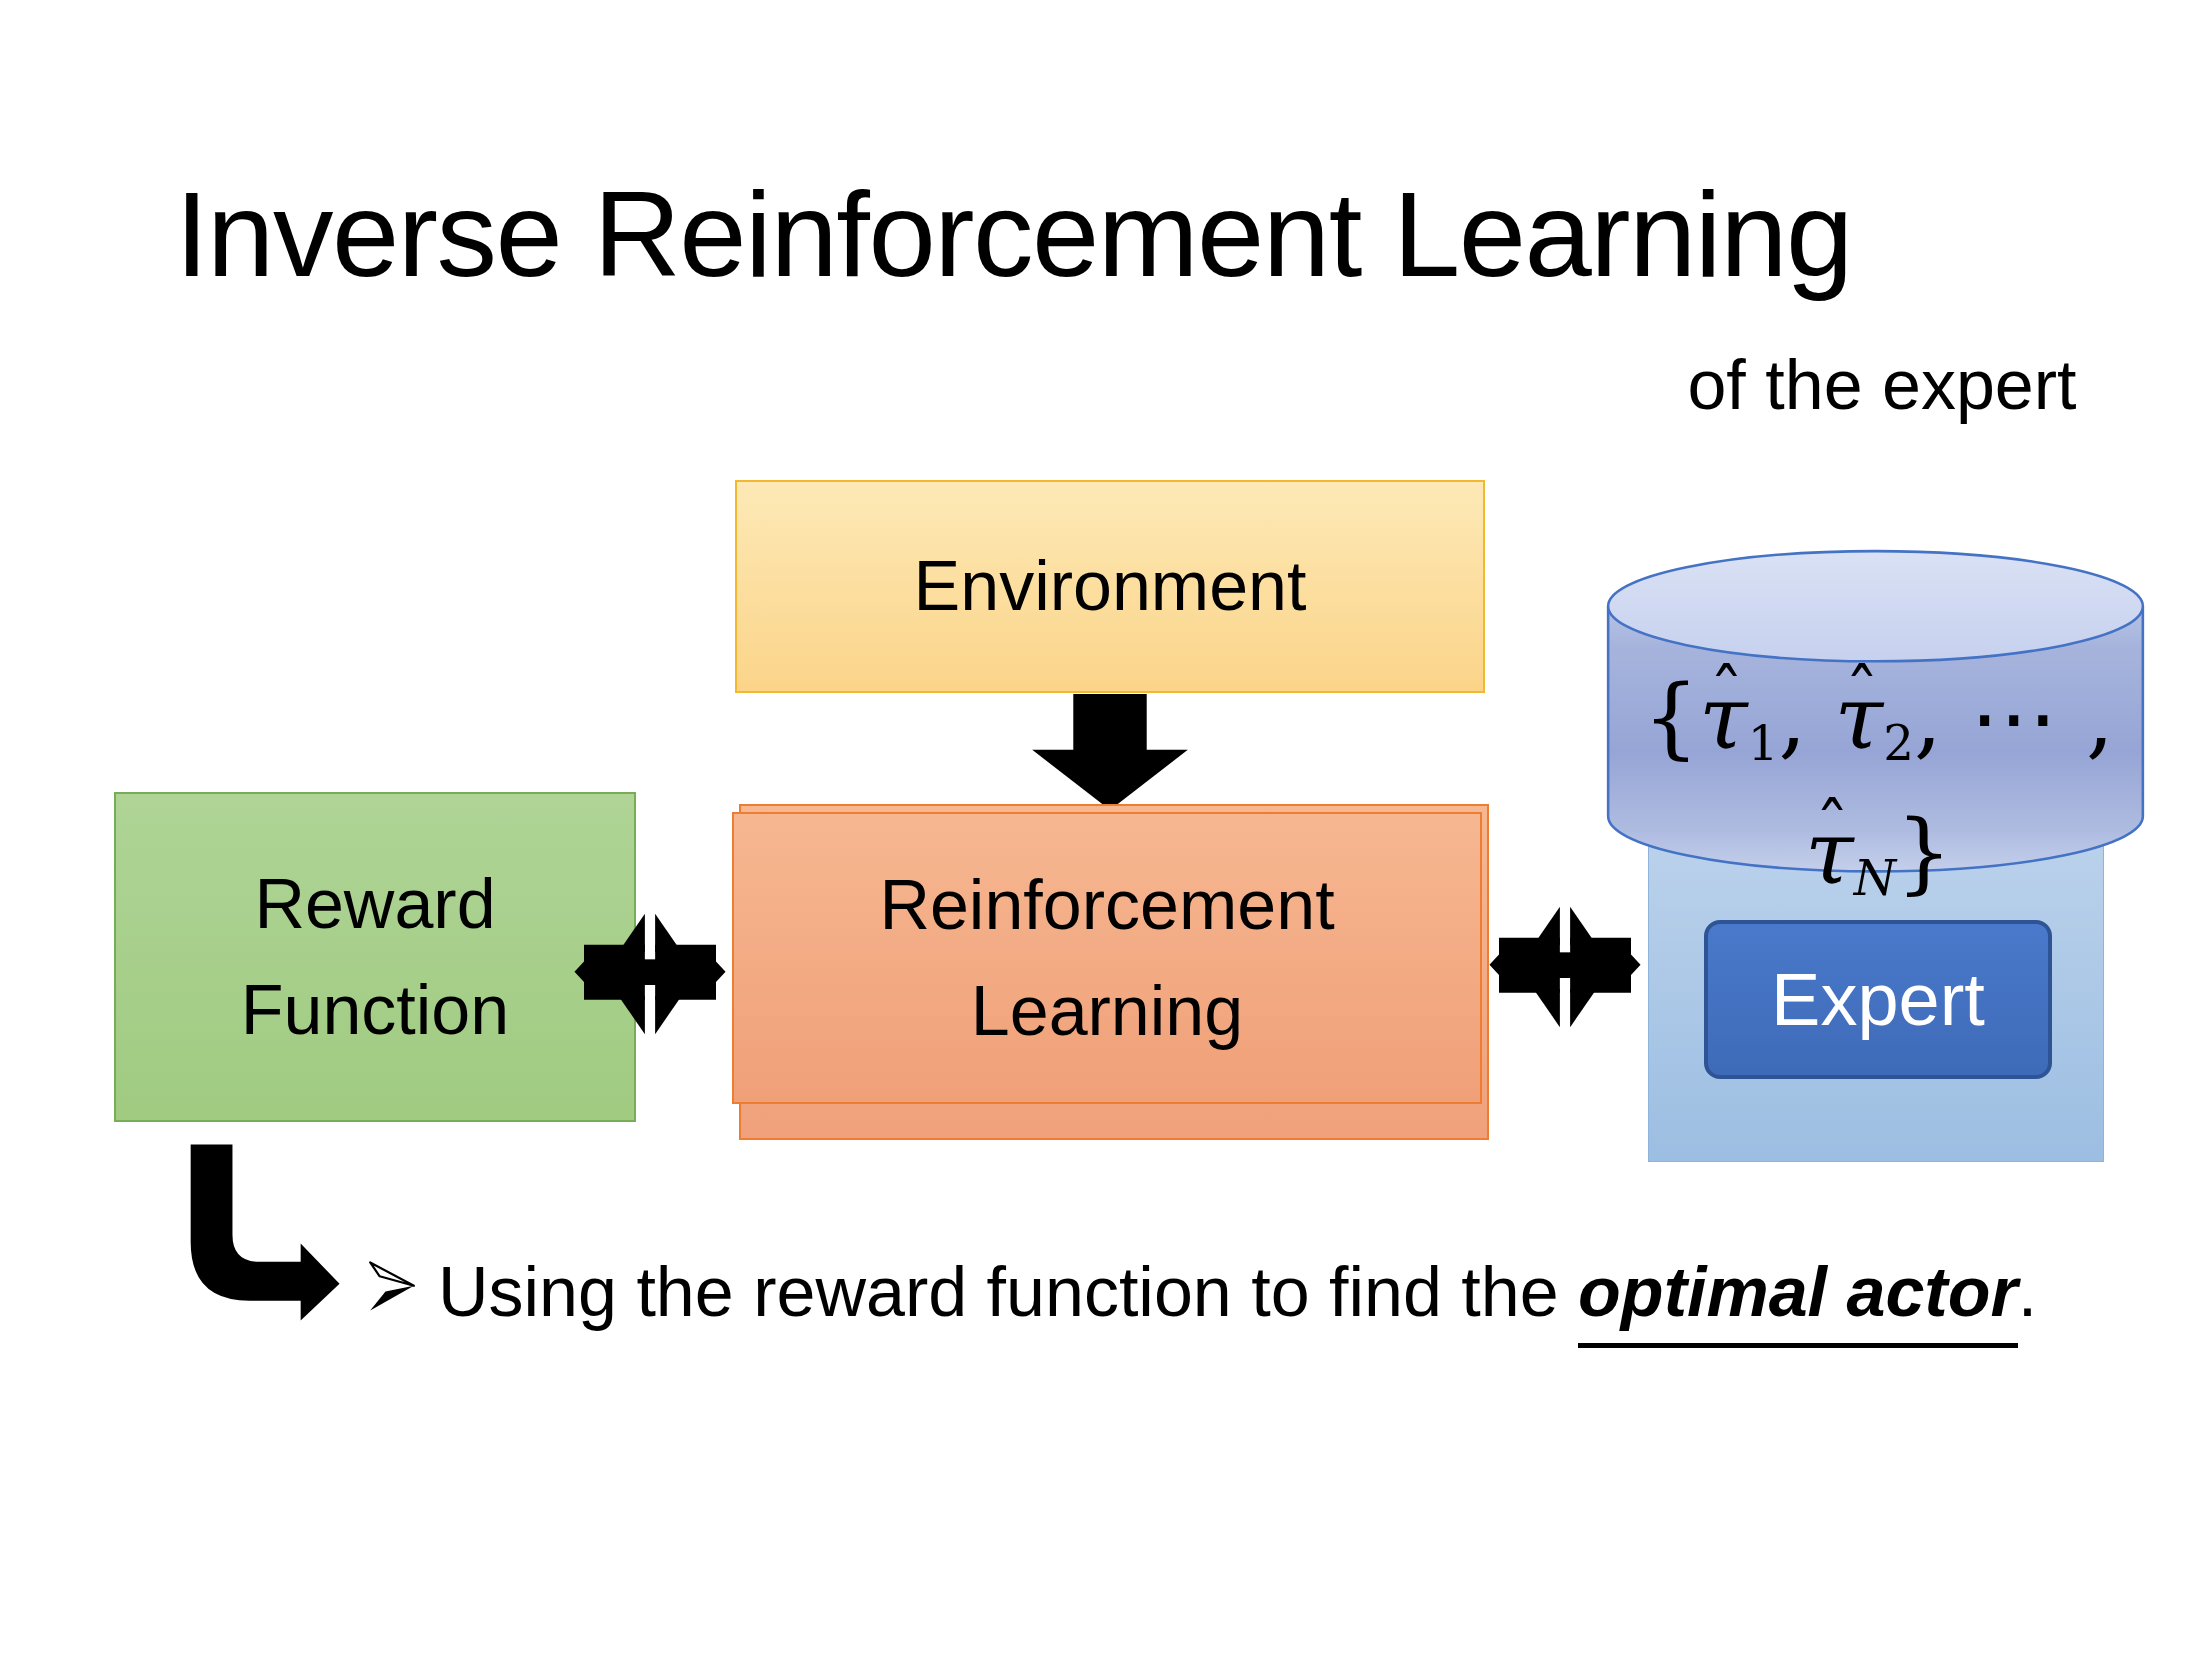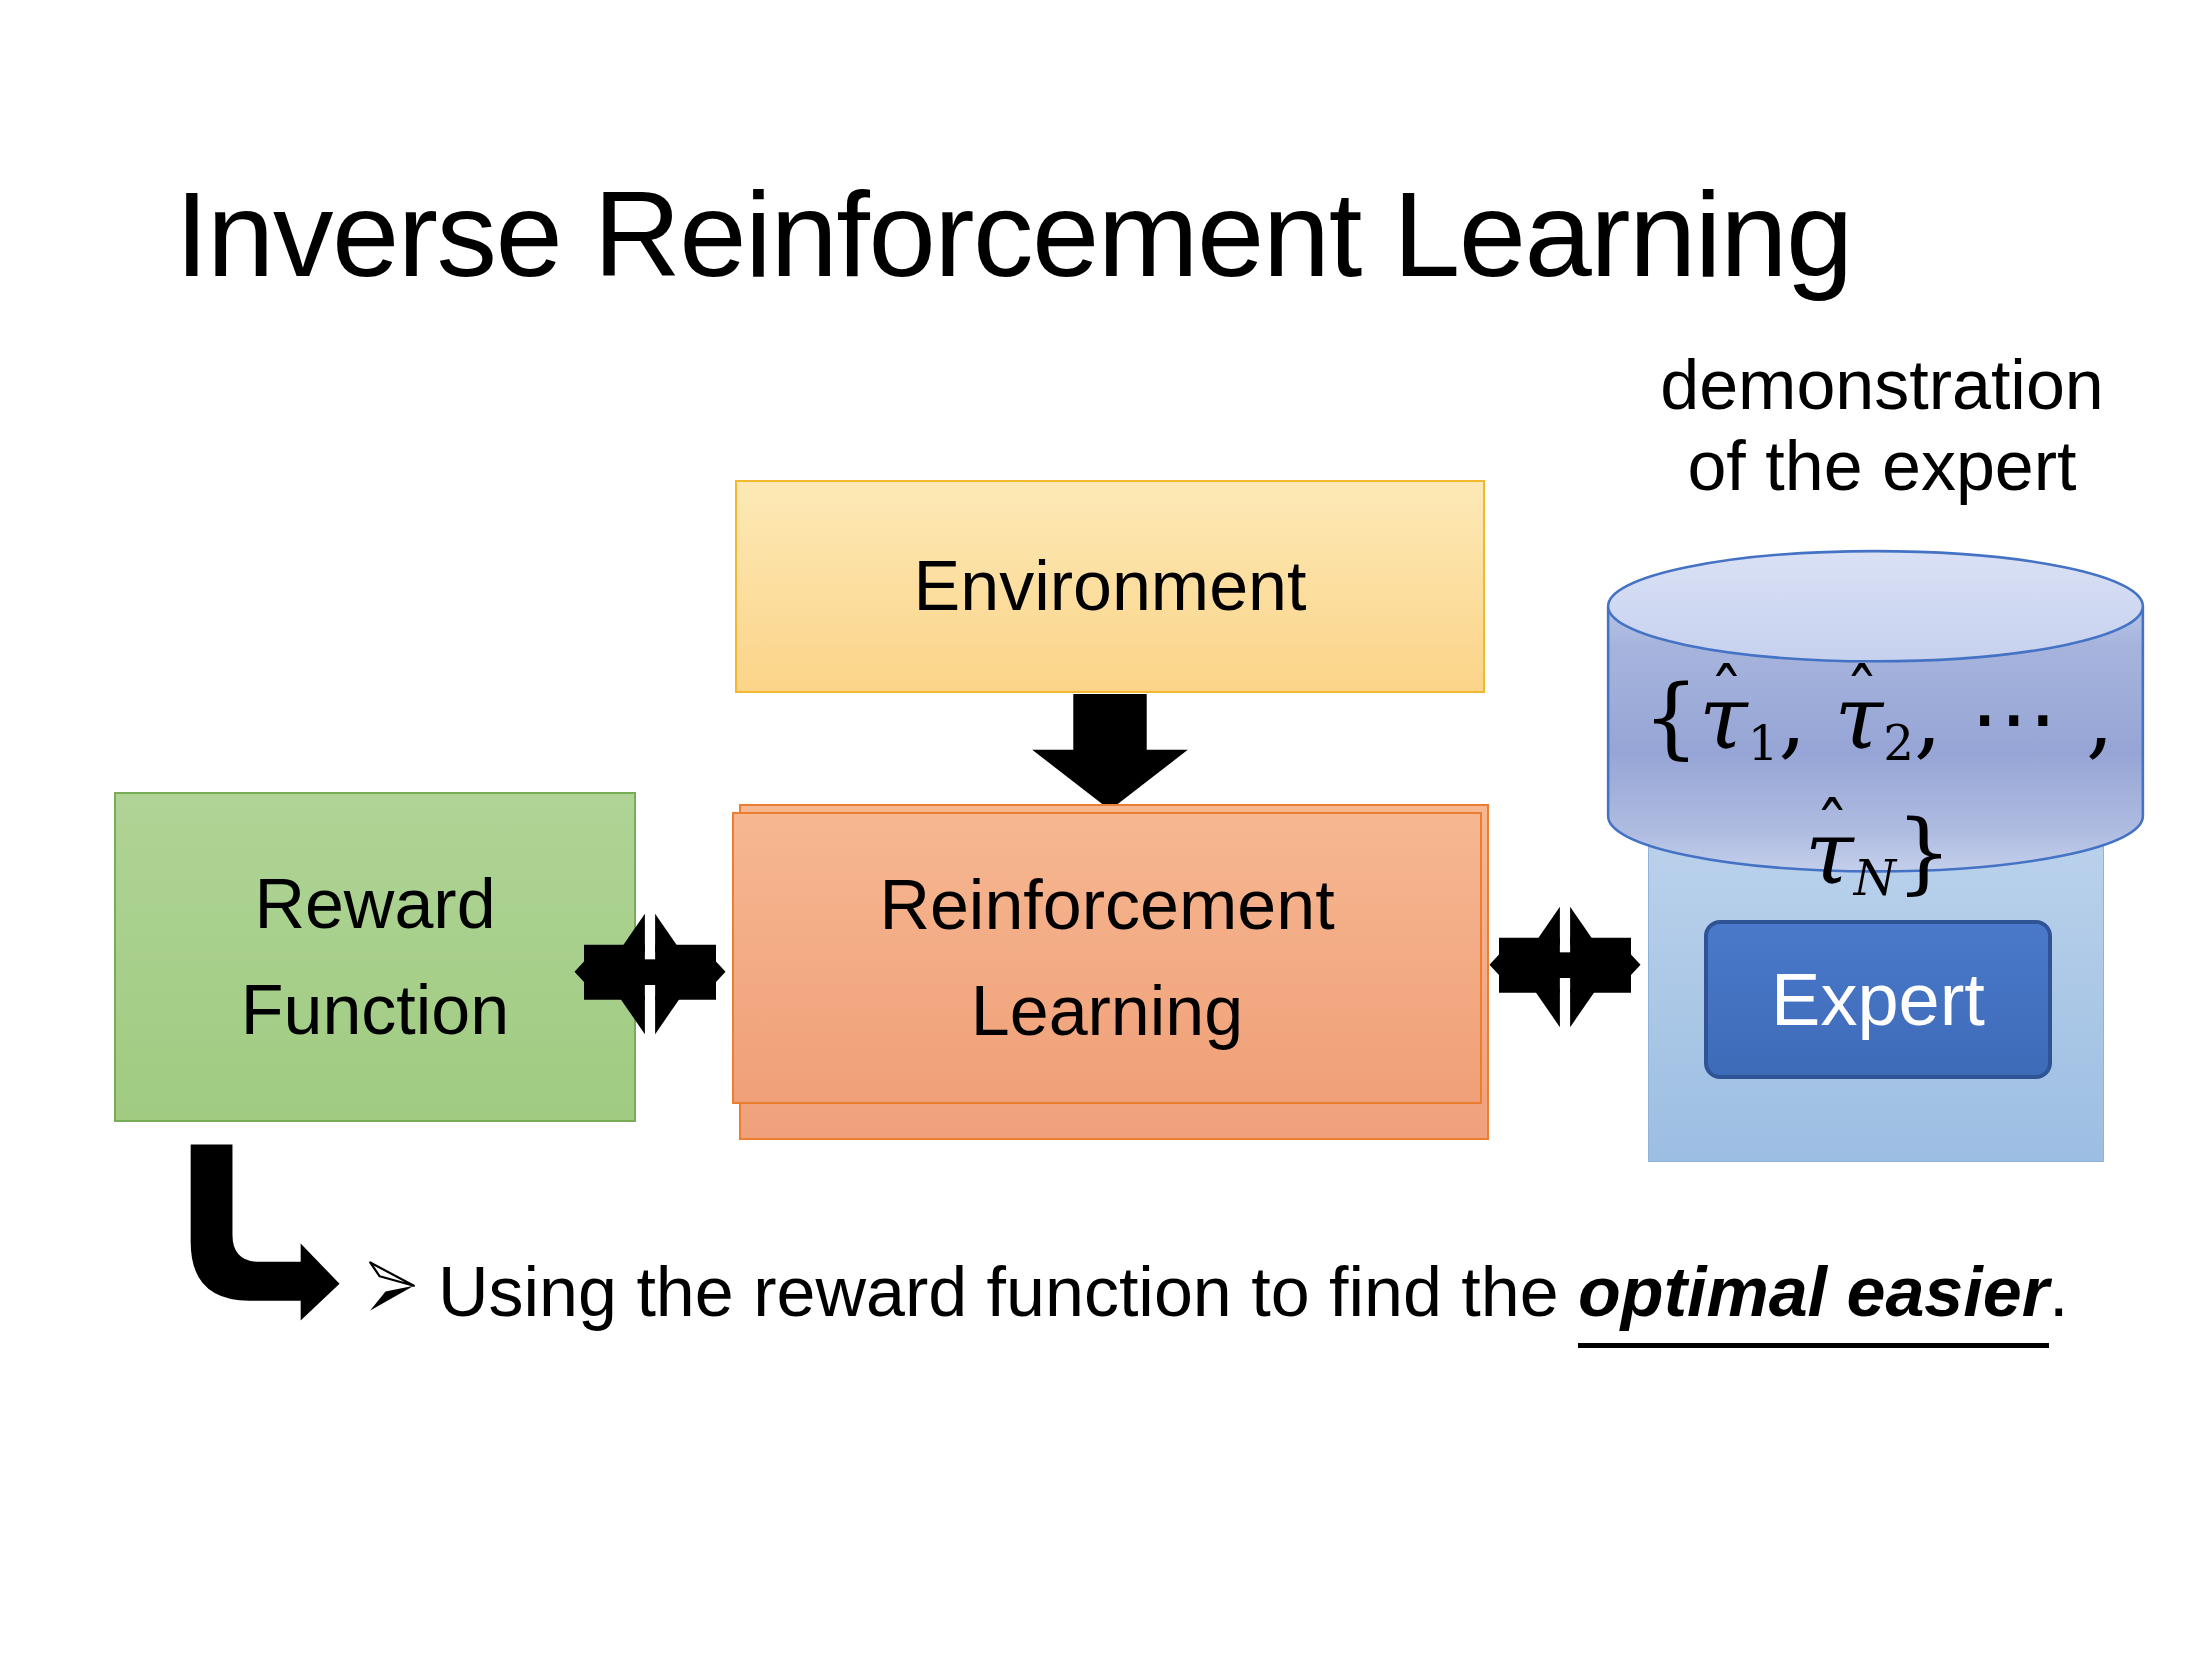--- a/index.html
+++ b/index.html
@@ -89,21 +89,20 @@
   }
 </style>
 </head>
 <body>
 
 <div class="slide">
 
   <div class="abs title">Inverse Reinforcement Learning</div>
 
   <div class="abs demo-note">
-    <div>demonstration</div>
     <div>of the expert</div>
   </div>
 
   <div class="abs fbox env-box">
     <span>Environment</span>
   </div>
 
   <svg class="abs" style="left:1032px; top:694px;" width="156" height="116" viewBox="0 0 212 158">
     <rect x="56" y="0" width="100" height="78" fill="#000"></rect>
     <polygon points="0,76 212,76 106,158" fill="#000"></polygon>
@@ -169,19 +168,19 @@
   <svg class="abs" style="left:176px; top:1132px;" width="176" height="198" viewBox="0 0 240 270">
     <path d="M20,17 L77,17 L77,140 Q77,177 114,177 L170,177 L170,152 L223,207 L170,257 L170,230 L100,230 Q20,230 20,150 Z" fill="#000"></path>
   </svg>
 
   <div class="abs bullet b1">
     <svg class="marker" width="51" height="53" viewBox="0 0 70 72">
       <polygon points="3,3 63,35 16,22" fill="#fff" stroke="#000" stroke-width="3" stroke-linejoin="round"></polygon>
       <polygon points="63,35 24,43 3,69" fill="#000"></polygon>
     </svg>
     <div class="btext">
-      <span>Using the reward function to find the </span><span class="emph">optimal easier</span><span>.</span>
+      <span>Using the reward function to find the </span><span class="emph">optimal actor</span><span>.</span>
     </div>
   </div>
 
 
 </div>
 
 
 </body></html>

